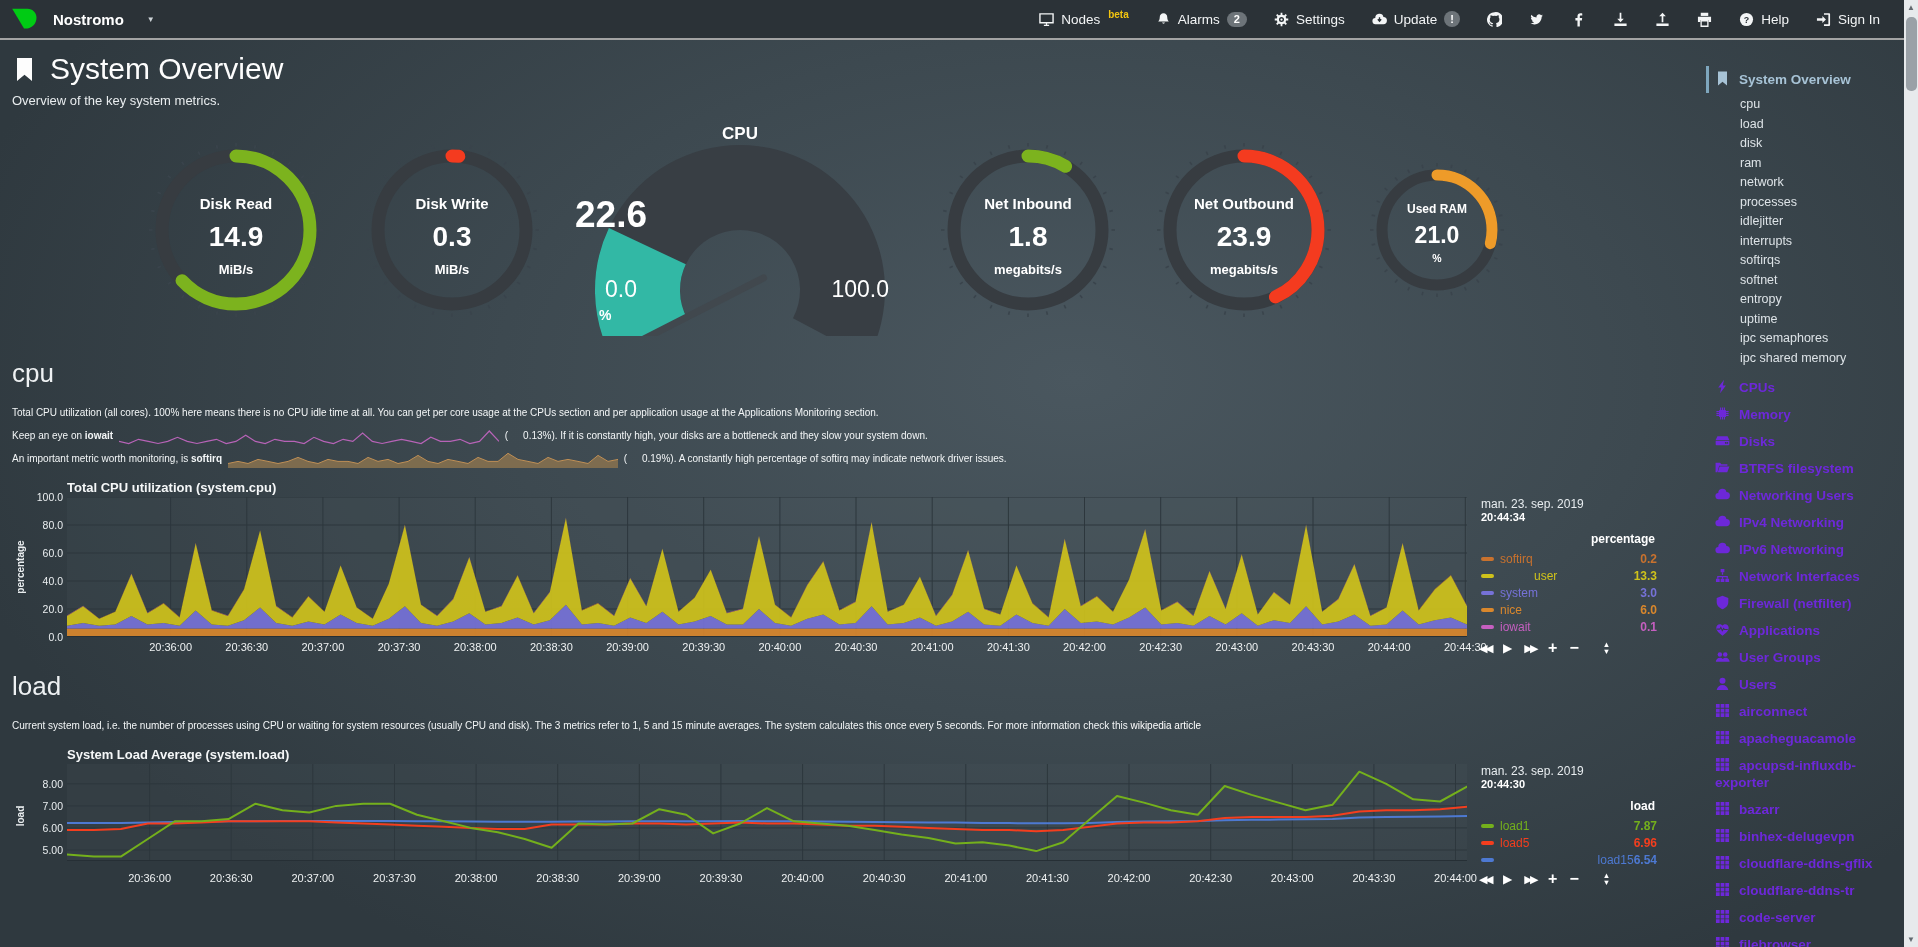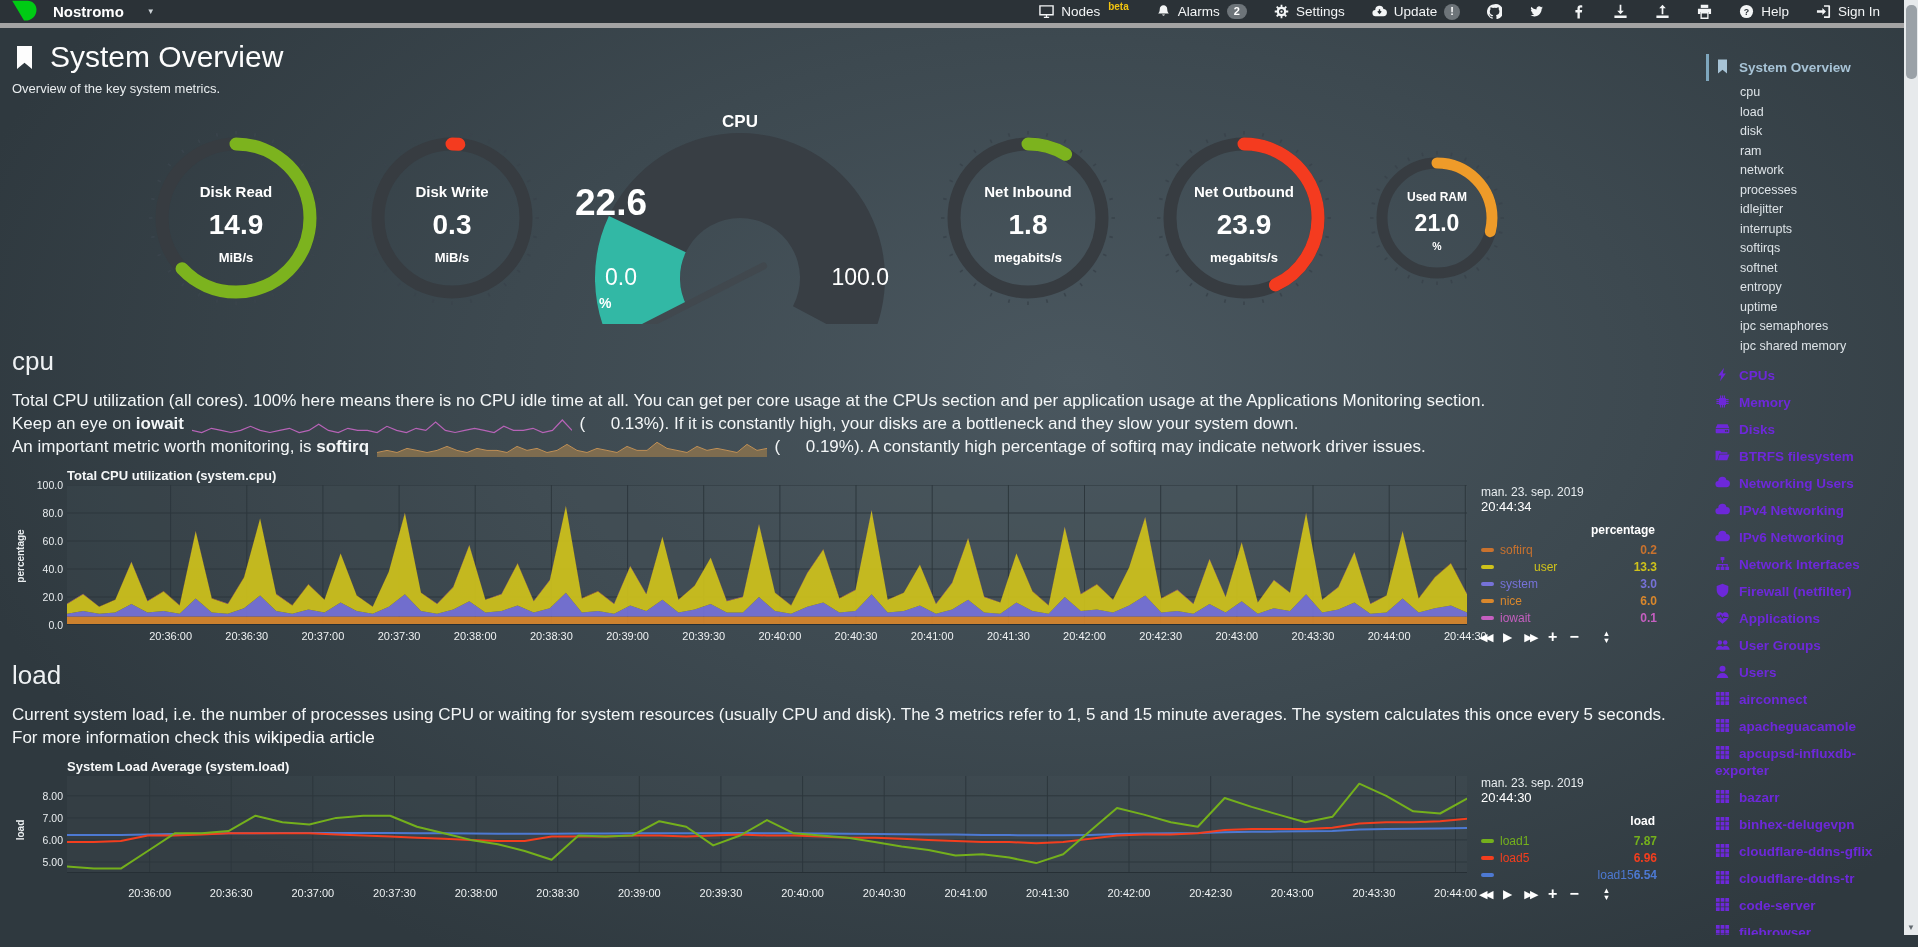--- a/index.html
+++ b/index.html
@@ -6,21 +6,21 @@
   html,body{width:1918px;height:947px;overflow:hidden}
   body{
     font-family:"Liberation Sans",sans-serif;color:#fff;
     background:radial-gradient(1150px 680px at 56% 40%, #4a575f 0%, #3d4950 50%, #2f393f 100%);
   }
   svg{display:block}
   .svgi{display:inline-block;width:15px;height:15px;vertical-align:-2px}
   .svgi svg{width:100%;height:100%;fill:currentColor}
 
   
-  .topnav{height:28px;background:#2b3237;border-bottom:5px solid #a3a3a3;display:flex;align-items:center;padding:0 10px;position:relative;z-index:5}
+  .topnav{height:40px;background:#2b3237;border-bottom:2px solid #a3a3a3;display:flex;align-items:center;padding:0 10px;position:relative;z-index:5}
   .brand{display:flex;align-items:center;gap:16px;cursor:pointer}
   .logo{width:27px;height:27px}
   .hostname{font-size:15px;font-weight:bold}
   .caret{font-size:8px;color:#cdd3d7;margin-left:7px}
   .nav-right{margin-left:auto;display:flex;align-items:center;gap:27px;padding-right:28px}
   .nav-item{display:flex;align-items:center;gap:7px;font-size:13.5px;color:#f3f5f6;cursor:pointer;white-space:nowrap}
   .nav-item .svgi{width:15px;height:15px}
   .beta{color:#f2c410;font-size:10px;font-weight:bold;vertical-align:super;position:relative;top:-5px;margin-left:1px}
   .badge{background:#6d7479;color:#fff;border-radius:10px;font-size:11px;font-weight:bold;padding:2px 7px;line-height:1}
   .badge.circ{border-radius:50%;width:16px;height:16px;display:inline-flex;align-items:center;justify-content:center;padding:0}
@@ -52,40 +52,40 @@
   .cpu-gauge{position:relative;width:330px;height:212px;cursor:pointer}
   .cpu-title{position:absolute;top:0;width:100%;text-align:center;font-size:17px;font-weight:bold}
   .cpu-svg-wrap{position:absolute;top:16px;left:5px}
   .cpu-value{position:absolute;top:70px;width:100%;text-align:left;font-size:37px;font-weight:bold}
   .cpu-min{position:absolute;left:30px;top:152px;font-size:23px}
   .cpu-max{position:absolute;right:16px;top:152px;font-size:23px}
   .cpu-pct{position:absolute;left:24px;top:183px;font-size:14px;font-weight:bold}
 
   
   section h2{font-size:26px;font-weight:normal;color:#eef1f3;margin:22px 0 12px}
-  .desc{font-size:17px;color:#f3f6f7;line-height:23px;max-width:1660px}
+  .desc{font-size:10px;color:#f3f6f7;line-height:23px;max-width:1660px}
   .desc b{font-weight:bold}
   .spark{display:inline-block;vertical-align:middle;margin:0 3px}
   .wiki-link{color:#fff;text-decoration:none;cursor:pointer}
 
   
   .chart{margin:10px 0 34px}
   .chart-title{font-size:13px;font-weight:bold;color:#f5f7f8;margin:0 0 2px 55px}
   .chart-body{display:flex}
   .ylab{width:16px;position:relative}
   .ylab span{position:absolute;top:50%;left:50%;transform:translate(-50%,-50%) rotate(-90deg);font-size:10px;font-weight:bold;color:#e9edef;white-space:nowrap}
   .ytickcol{width:39px;position:relative}
   .ytick{position:absolute;right:4px;transform:translateY(-50%);font-size:10.5px;color:#eaeef0}
   .plotcol{position:relative;width:1400px}
   .plot-svg{cursor:crosshair}
   .xticks{position:absolute;top:100%;left:0;width:100%;height:20px}
   .xtick{position:absolute;top:4px;transform:translateX(-50%);font-size:11px;color:#eef1f2;white-space:nowrap}
   .legend{width:190px;padding-left:14px;font-size:12px;position:relative}
   .lg-date{color:#e7ecef;font-size:12px}
-  .lg-time{font-weight:normal;font-size:13px;margin-bottom:9px}
+  .lg-time{font-weight:bold;font-size:11px;margin-bottom:9px}
   .lg-head{text-align:right;font-weight:bold;margin-bottom:4px;padding-right:2px;color:#fff}
   .lg-row{display:flex;align-items:center;height:17px;cursor:pointer}
   .lg-swatch{width:13px;height:4px;border-radius:2px;margin-right:6px;flex:none}
   .lg-name{flex:1;white-space:nowrap}
   .lg-val{text-align:right;font-weight:bold}
   .toolbar{position:absolute;left:12px;bottom:-19px;display:flex;gap:12px;align-items:center;color:#fff}
   .tb{cursor:pointer;font-size:12px;line-height:1}
   .tb.sb,.tb.sf{letter-spacing:-2.5px;font-size:11px}
   .tb.plus{font-size:16px;font-weight:bold}
   .tb.minus{font-size:16px;font-weight:bold}

